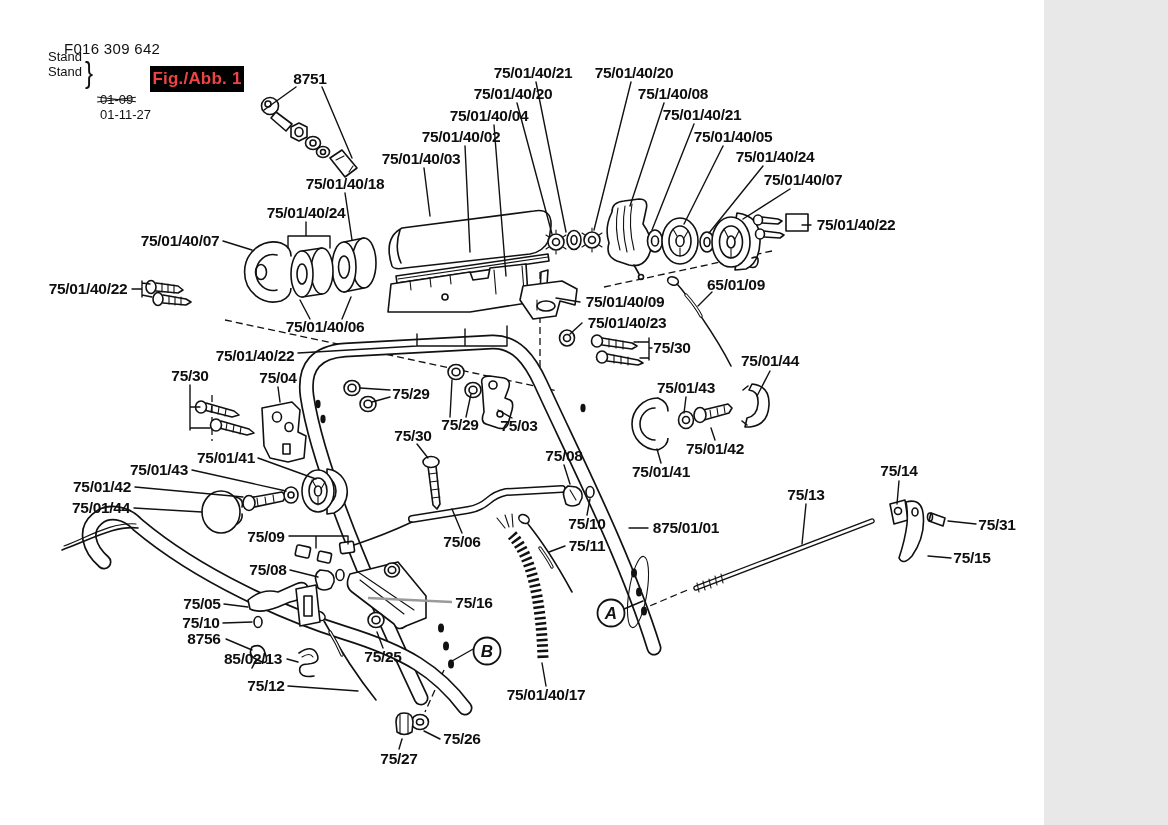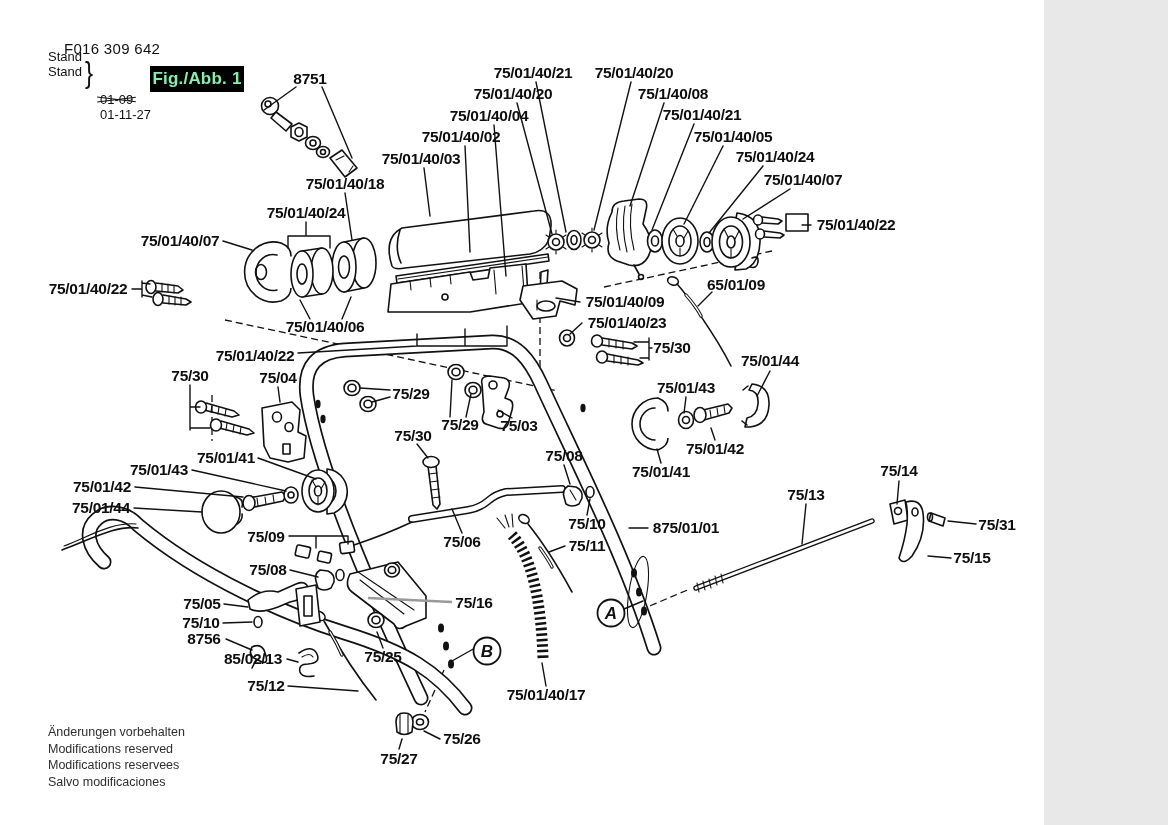--- a/index.html
+++ b/index.html
@@ -9,21 +9,21 @@
   .revision{position:absolute;left:48px;top:49px;font-size:13px;line-height:15px;}
   .rev-brace{position:absolute;left:84px;top:56px;font-size:30px;font-weight:400;
              transform:scaleX(.8);color:#111;}
   .rev-dates{position:absolute;left:100px;top:59px;font-size:13px;line-height:15px;margin-top:33px;}
   .struck{position:relative;display:inline-block;}
   .struck::before,.struck::after{content:"";position:absolute;left:-3px;right:-3px;top:46%;
       border-top:1.8px solid #111;}
   .struck::before{transform:rotate(7deg);}
   .struck::after{transform:rotate(-7deg);}
   .fig-box{position:absolute;left:150px;top:66px;width:94px;height:26px;background:#000;
-           color:#86efac;font-size:17px;font-weight:700;display:flex;align-items:center;
+           color:#ef4444;font-size:17px;font-weight:700;display:flex;align-items:center;
            justify-content:center;letter-spacing:.2px;}
   .footer{position:absolute;left:48px;top:724px;font-size:12.5px;line-height:16.5px;color:#2e2e2e;}
   svg#diagram{position:absolute;left:0;top:0;}
   .ln{stroke:#111;stroke-width:1.6;fill:none;stroke-linecap:round;stroke-linejoin:round;}
   .lnf{stroke:#111;stroke-width:1.6;fill:#fff;stroke-linejoin:round;}
   .thin{stroke:#111;stroke-width:1.1;fill:none;stroke-linecap:round;}
   .fillb{fill:#111;stroke:none;}
   .lead{stroke:#111;stroke-width:1.4;fill:none;stroke-linecap:round;}
   .leadg{stroke:#9a9a9a;stroke-width:2.6;fill:none;}
   .dash{stroke:#111;stroke-width:1.3;stroke-dasharray:7 4;fill:none;}
@@ -475,20 +475,14 @@
           <circle cx="611" cy="613" r="13.5" class="callout-circle"></circle>
           <text x="611" y="619" class="callout-letter">A</text>
         </g>
         <g>
           <circle cx="487" cy="651" r="13.5" class="callout-circle"></circle>
           <text x="487" y="657" class="callout-letter">B</text>
         </g>
       </g>
   </svg>
 
-  <div class="footer">
-    <div>Änderungen vorbehalten</div>
-    <div>Modifications reserved</div>
-    <div>Modifications reservees</div>
-    <div>Salvo modificaciones</div>
-  </div>
 
 </div>
 
 </body></html>

